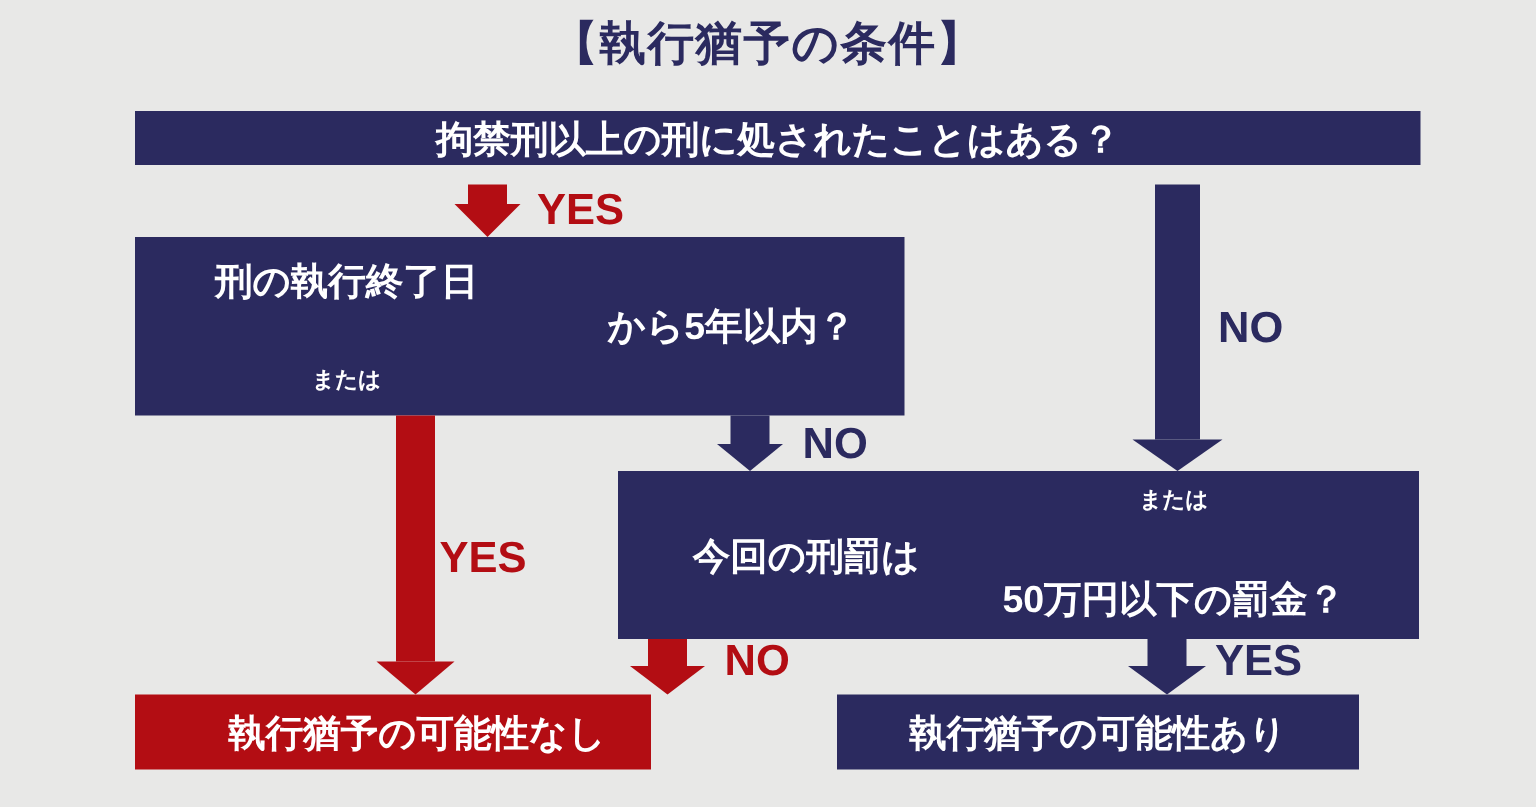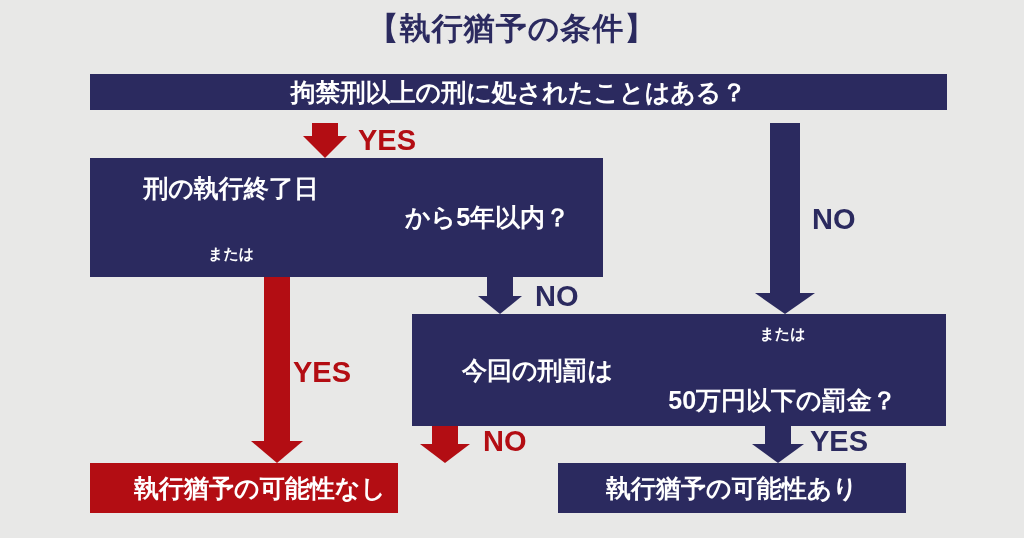--- a/index.html
+++ b/index.html
@@ -29,21 +29,21 @@
     color:var(--boxtext);
     font-weight:700;
     display:flex;align-items:center;justify-content:center;
   }
   .box.navy{background:var(--navy);}
   .box.red{background:var(--red);}
 
   .box-q1{left:90px;top:74px;width:857px;height:36px;font-size:25px;}
   .box-q2{left:90px;top:158px;width:513px;height:119px;}
   .box-q3{left:412px;top:314px;width:534px;height:112px;}
-  .box-result-no{left:90px;top:463px;width:308px;height:50px;font-size:25px;padding-left:32px;}
+  .box-result-no{left:90px;top:463px;width:344px;height:50px;font-size:25px;padding-left:32px;}
   .box-result-yes{left:558px;top:463px;width:348px;height:50px;font-size:25px;}
 
   .split{display:flex;width:100%;height:100%;align-items:center;}
   .split .col{display:flex;flex-direction:column;align-items:center;justify-content:center;gap:40px;}
   .box-q2 .left{width:55%;}
   .box-q2 .right{width:45%;font-size:25px;display:flex;align-items:center;justify-content:center;}
   .box-q3 .left{width:47%;font-size:25px;display:flex;align-items:center;justify-content:center;}
   .box-q3 .right{width:53%;padding-right:44px;}
   .big-line{font-size:25px;line-height:32px;}
   .small-line{font-size:15px;line-height:20px;}

